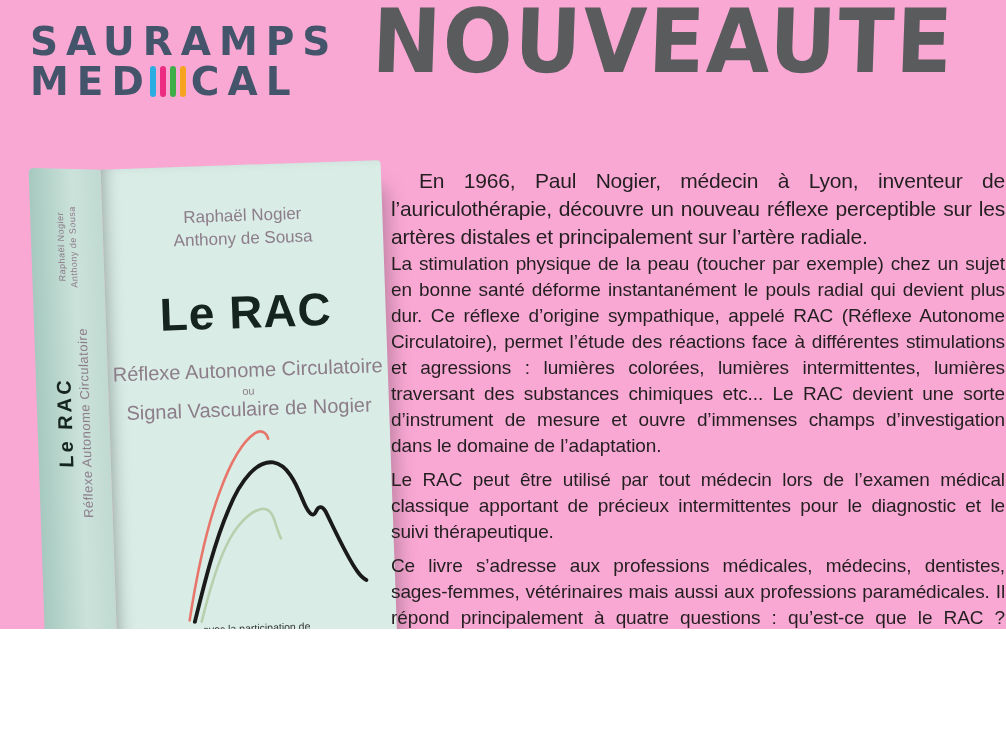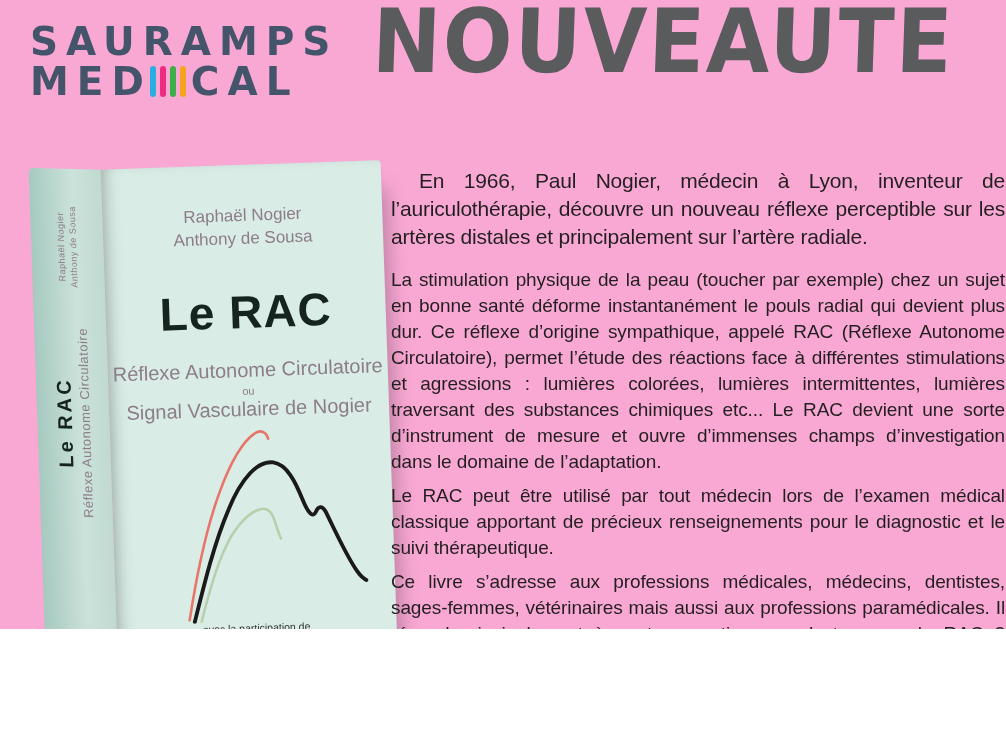--- a/index.html
+++ b/index.html
@@ -80,21 +80,21 @@
   .isbn{
     position:absolute; left:86px; top:700px;
     font-size:21px; letter-spacing:.5px; color:#20262e;
     transform:rotate(-6.5deg); transform-origin:left center; white-space:nowrap;
   }
 
   
   .article{ position:absolute; left:391px; top:167px; width:614px; color:#231f20; text-align:justify; }
   .intro{ font-size:21px; font-weight:400; line-height:28px; text-indent:28px; letter-spacing:-.2px; }
   .para{ font-size:19px; line-height:26px; margin-top:8px; letter-spacing:-.1px; }
-  .para.no-gap{ margin-top:16px; }
+  .para.no-gap{ margin-top:0; }
 
   .footer-bar{ position:absolute; left:363px; top:735px; width:643px; height:12px; }
 </style>
 </head>
 <body>
 
 <div class="page">
 
   <div class="logo" style="color: rgb(68, 84, 106);">
     <div class="logo-line">SAURAMPS</div>
@@ -153,20 +153,20 @@
       </div>
     </div>
   </div>
 
   <div class="isbn">9791030303629 - 390 pages - 65 €</div>
 
   <div class="article" style="color: rgb(35, 31, 32);">
     <p class="intro">En 1966, Paul Nogier, médecin à Lyon, inventeur de l’auriculothérapie, découvre un nouveau réflexe perceptible sur les artères distales et principalement sur l’artère radiale.</p>
     <div>
         <p class="para no-gap">La stimulation physique de la peau (toucher par exemple) chez un sujet en bonne santé déforme instantanément le pouls radial qui devient plus dur. Ce réflexe d’origine sympathique, appelé RAC (Réflexe Autonome Circulatoire), permet l’étude des réactions face à différentes stimulations et agressions : lumières colorées, lumières intermittentes, lumières traversant des substances chimiques etc... Le RAC devient une sorte d’instrument de mesure et ouvre d’immenses champs d’investigation dans le domaine de l’adaptation.</p>
-        <p class="para">Le RAC peut être utilisé par tout médecin lors de l’examen médical classique apportant de précieux renseignements pour le diagnostic et le suivi thérapeutique.</p>
+        <p class="para">Le RAC peut être utilisé par tout médecin lors de l’examen médical classique apportant de précieux intermittentes pour le diagnostic et le suivi thérapeutique.</p>
         <p class="para">Ce livre s’adresse aux professions médicales, médecins, dentistes, sages-femmes, vétérinaires mais aussi aux professions paramédicales. Il répond principalement à quatre questions : qu’est-ce que le RAC ? Comment le déclencher ? Comment l’interpréter ? Comment l’utiliser dans la pratique médicale ?</p>
       </div>
   </div>
 
   <div class="footer-bar" style="background: rgb(31, 56, 100);"></div>
 
 </div>
 
 </body></html>

